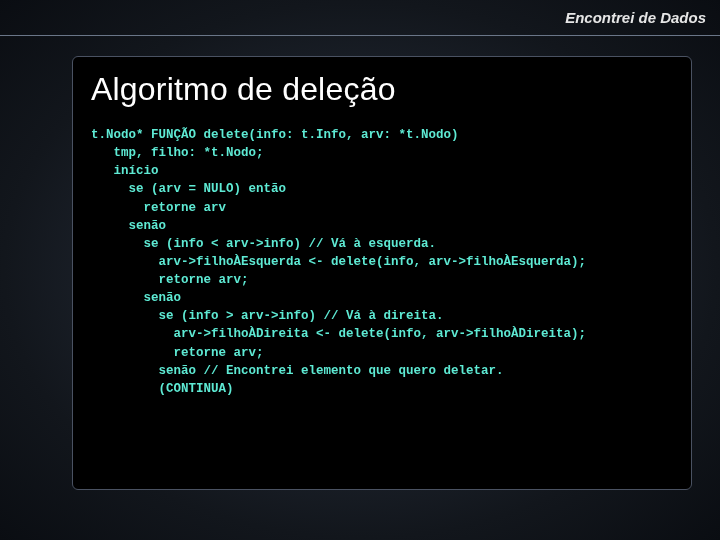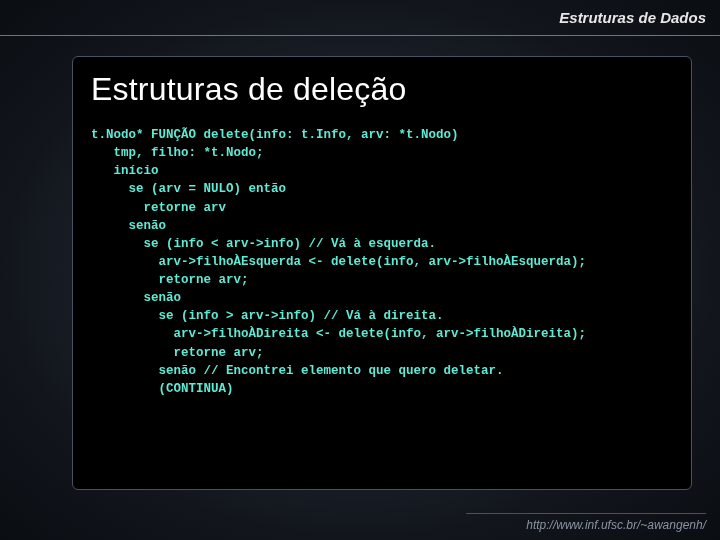--- a/index.html
+++ b/index.html
@@ -78,25 +78,22 @@
     padding-top: 4px;
     padding-left: 60px;
   }
 </style>
 </head>
 <body>
 
 <div class="slide">
 
   <div class="header">
-    <span class="header-text">Estruturas de Dados</span>
+    <span class="header-text">Encontrei de Dados</span>
   </div>
 
   <div class="content-box">
-    <h1 class="title">Estruturas de deleção</h1>
+    <h1 class="title">Algoritmo de deleção</h1>
     <div class="code" id="code-block"><div>t.Nodo* FUNÇÃO delete(info: t.Info, arv: *t.Nodo)</div><div>   tmp, filho: *t.Nodo;</div><div>   início</div><div>     se (arv = NULO) então</div><div>       retorne arv</div><div>     senão</div><div>       se (info &lt; arv-&gt;info) // Vá à esquerda.</div><div>         arv-&gt;filhoÀEsquerda &lt;- delete(info, arv-&gt;filhoÀEsquerda);</div><div>         retorne arv;</div><div>       senão</div><div>         se (info &gt; arv-&gt;info) // Vá à direita.</div><div>           arv-&gt;filhoÀDireita &lt;- delete(info, arv-&gt;filhoÀDireita);</div><div>           retorne arv;</div><div>         senão // Encontrei elemento que quero deletar.</div><div>         (CONTINUA)</div></div>
   </div>
 
-  <div class="footer">
-    <div class="footer-inner">http://www.inf.ufsc.br/~awangenh/</div>
-  </div>
 
 </div>
 
 </body></html>

